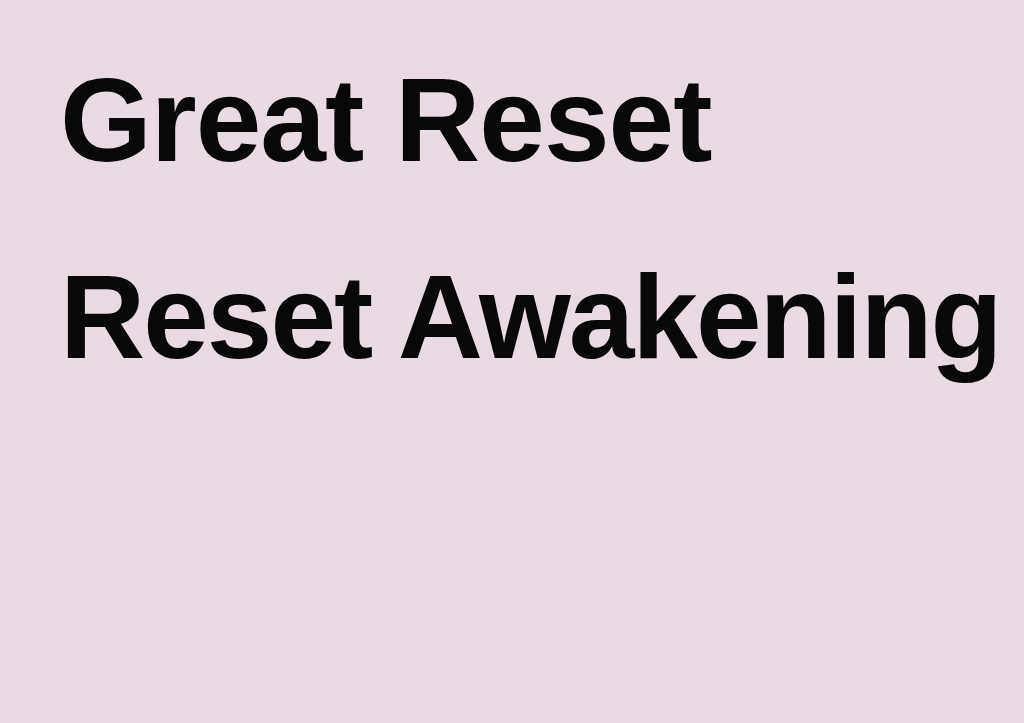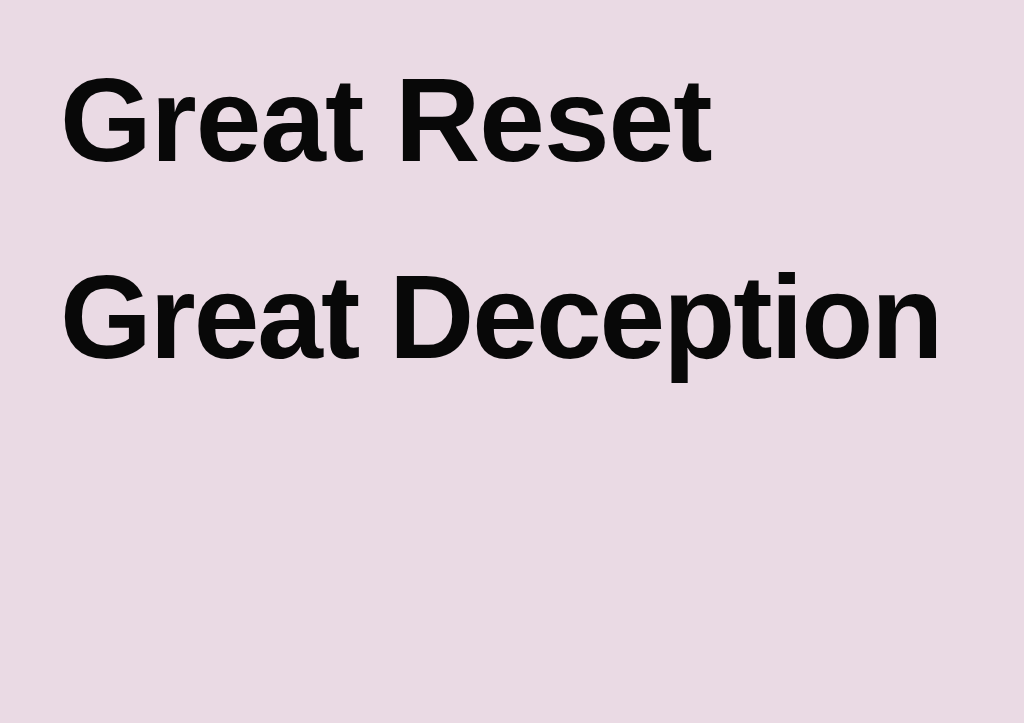--- a/index.html
+++ b/index.html
@@ -53,18 +53,18 @@
 </style>
 </head>
 <body style="background: rgb(234, 218, 228); width: 1024px; height: 723px;">
 
 <div id="slide" style="background: rgb(234, 218, 228); width: 1024px; height: 723px;">
 
   <div id="text-block">
 
     <span class="text-line line-1" style="color: rgb(8, 8, 8);">Great Reset</span>
 
-    <span class="text-line line-2" style="color: rgb(8, 8, 8);">Great Deception</span>
+    <span class="text-line line-2" style="color: rgb(8, 8, 8);">Reset Awakening</span>
 
 
   </div>
 
 </div>
 
 </body></html>

